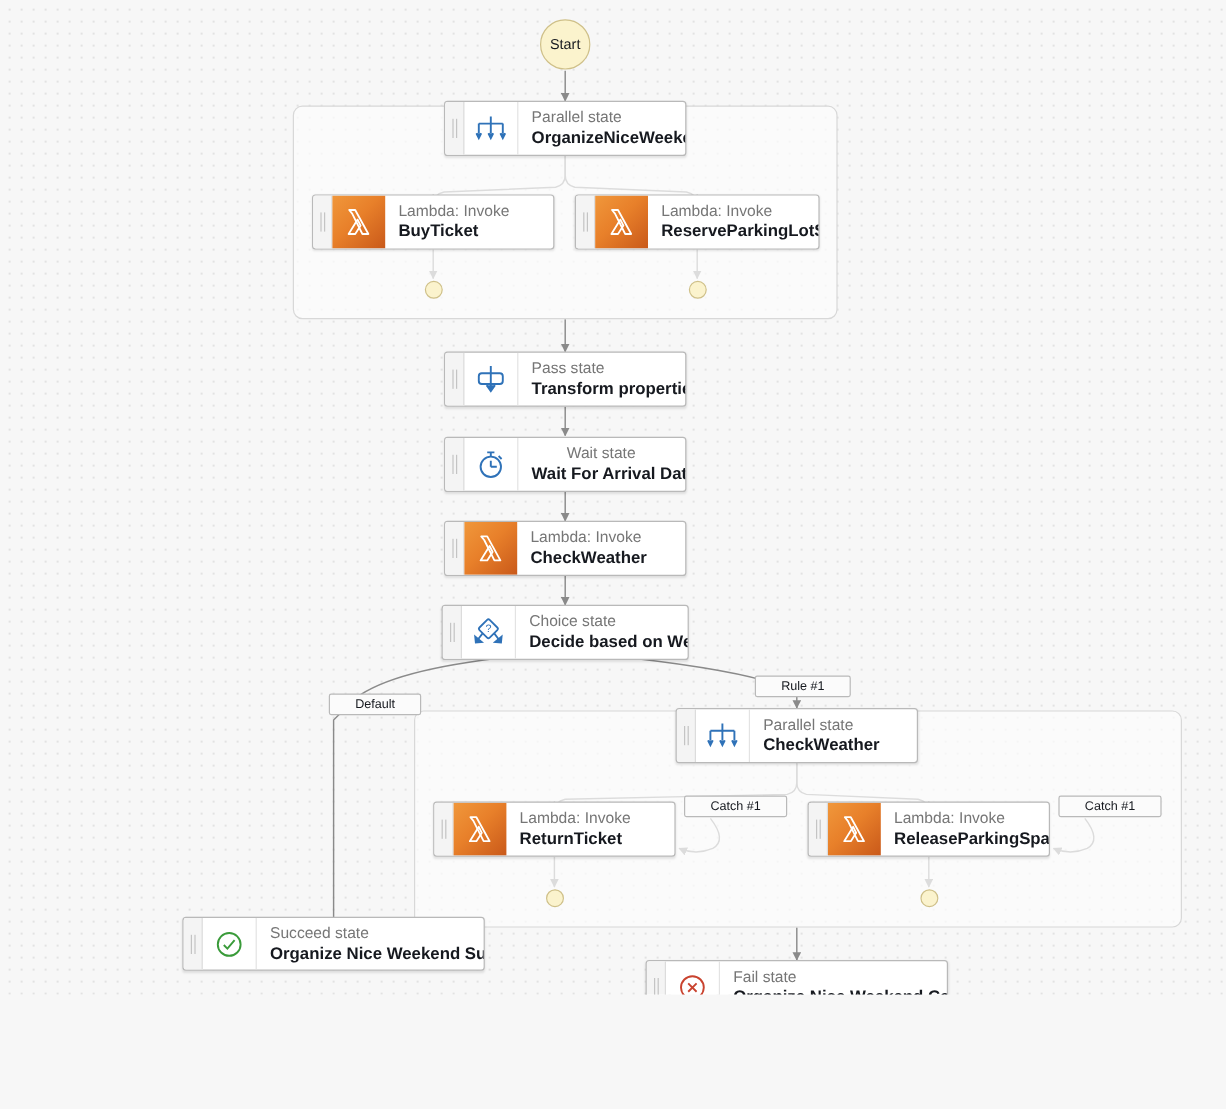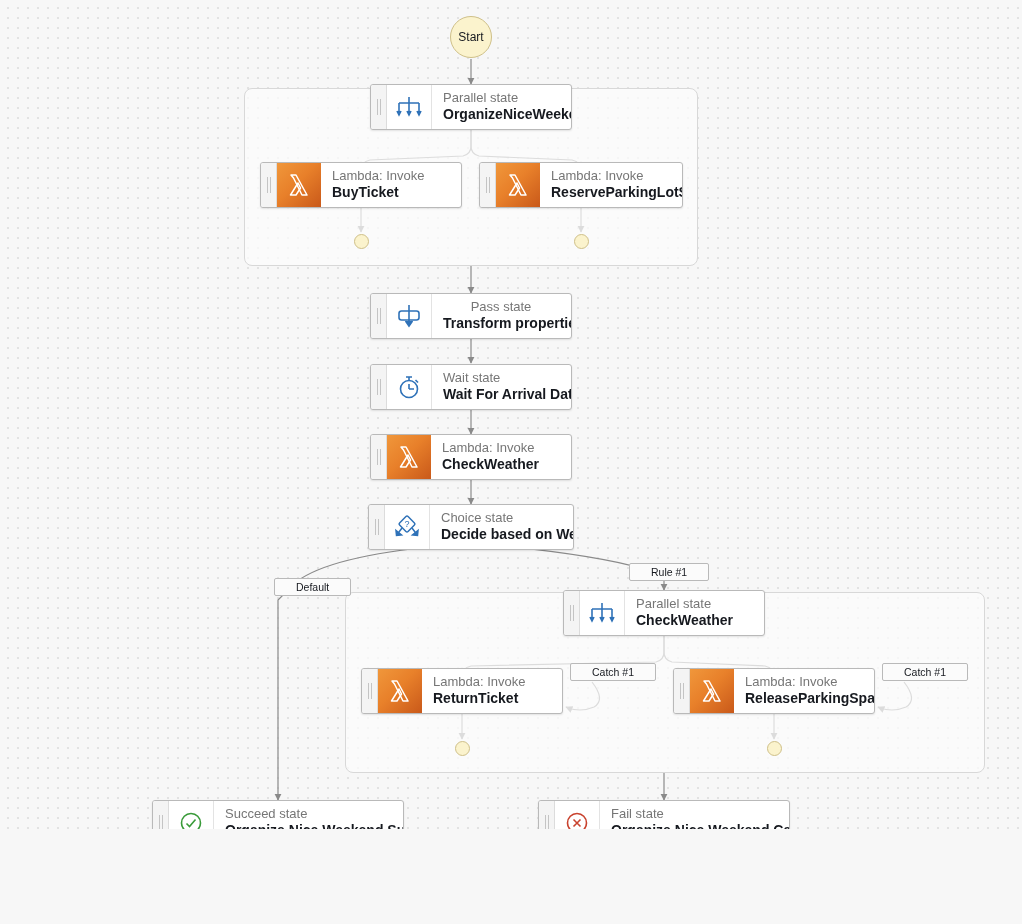--- a/index.html
+++ b/index.html
@@ -247,39 +247,39 @@
         <path d="M4 3 L9 3 L20 23 L15 23 L6.5 6 Z"></path>
         <path d="M11 11 L13.5 16 L9 23 L3.5 23 Z"></path>
       </svg>
     </span>
     <span class="labels">
       <span class="kind">Lambda: Invoke</span>
       <span class="title">ReserveParkingLotSpace</span>
     </span>
   </div>
 
-  <div class="node" style="left:370px; top:293px; width:202px; height:46px;text-align:center;">
+  <div class="node" style="left:370px; top:293px; width:202px; height:46px;">
     <span class="grip">
         <i></i>
         <i></i>
       </span>
     <span class="icon-cell">
       <svg width="26" height="26" viewBox="0 0 26 26" fill="none" stroke="#2f72b8" stroke-width="1.6">
         <rect x="3" y="8" width="20" height="9" rx="2.5"></rect>
         <path d="M13 2 L13 21"></path>
         <path d="M9.5 18 L13 23 L16.5 18" fill="#2f72b8"></path>
       </svg>
     </span>
     <span class="labels">
       <span class="kind">Pass state</span>
       <span class="title">Transform properties</span>
     </span>
   </div>
 
-  <div class="node" style="left:370px; top:364px; width:202px; height:46px;">
+  <div class="node" style="left:370px; top:364px; width:202px; height:46px;text-align:center;">
     <span class="grip">
         <i></i>
         <i></i>
       </span>
     <span class="icon-cell">
       <svg width="26" height="26" viewBox="0 0 26 26" fill="none" stroke="#2f72b8" stroke-width="1.6">
         <circle cx="13" cy="15" r="8.5"></circle>
         <path d="M13 15 L13 10 M13 15 L18 15"></path>
         <path d="M10 3 L16 3 M13 3 L13 6.5"></path>
         <path d="M19.5 6 L22 8.5"></path>
@@ -372,21 +372,21 @@
         <path d="M4 3 L9 3 L20 23 L15 23 L6.5 6 Z"></path>
         <path d="M11 11 L13.5 16 L9 23 L3.5 23 Z"></path>
       </svg>
     </span>
     <span class="labels">
       <span class="kind">Lambda: Invoke</span>
       <span class="title">ReleaseParkingSpace</span>
     </span>
   </div>
 
-  <div class="node" style="left:152px; top:800px; width:252px; height:45px;">
+  <div class="node" style="left:152px; top:764px; width:252px; height:45px;">
     <span class="grip">
         <i></i>
         <i></i>
       </span>
     <span class="icon-cell">
       <svg width="26" height="26" viewBox="0 0 26 26" fill="none" stroke="#3a9b3a" stroke-width="1.6">
         <circle cx="13" cy="13" r="9.5"></circle>
         <path d="M8.5 13.5 L11.5 16.5 L17.5 9.5"></path>
       </svg>
     </span>

